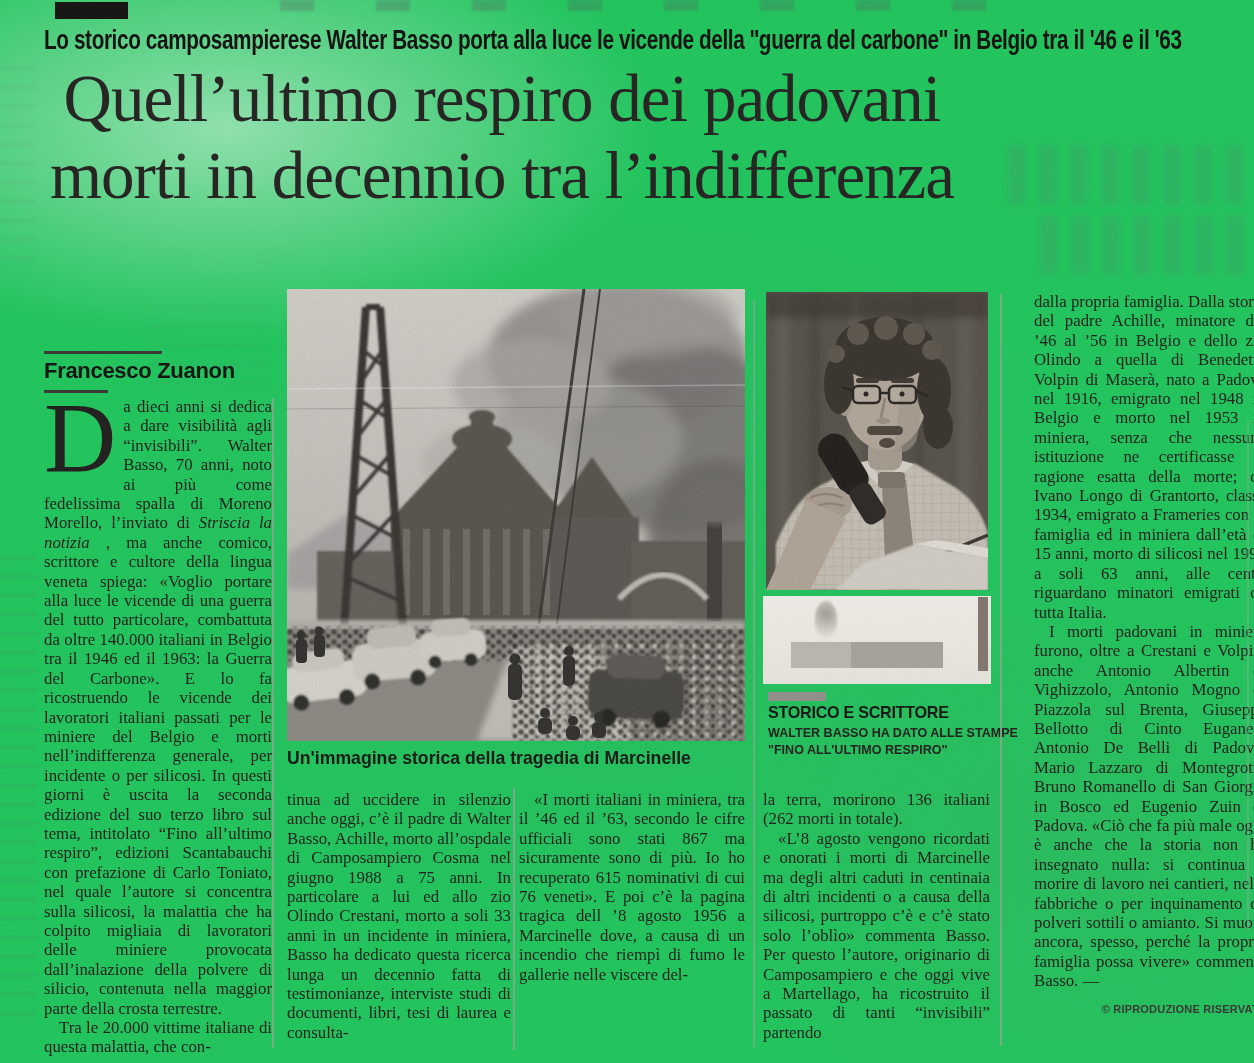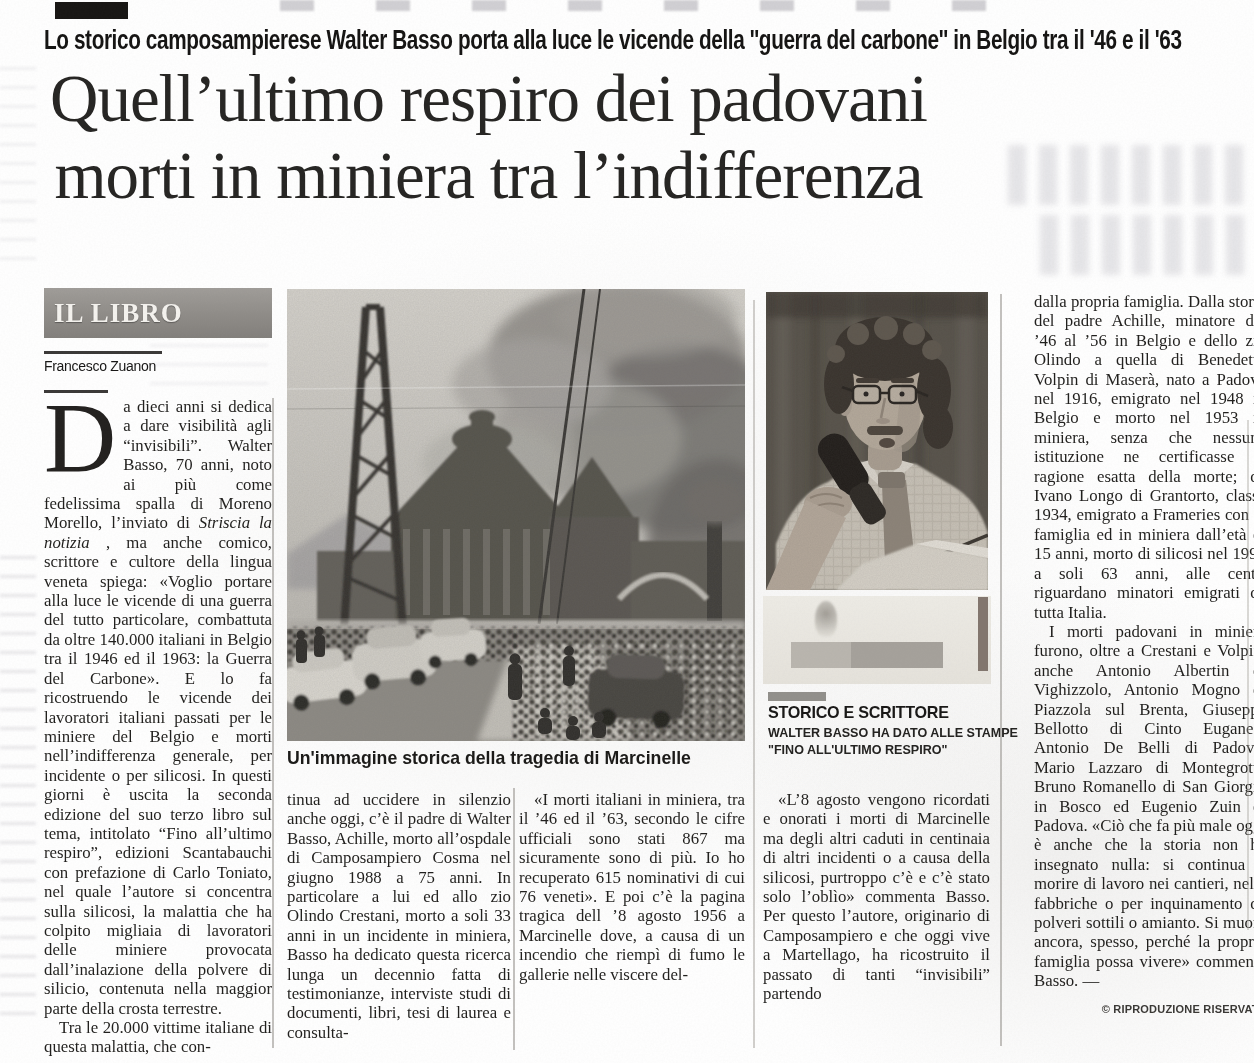--- a/index.html
+++ b/index.html
@@ -1,18 +1,18 @@
 <!DOCTYPE html>
 <html lang="it"><head>
 <meta charset="utf-8">
 <style>
   html,body{margin:0;padding:0;background:#6e6c68;}
   .page{
     position:relative; width:1254px; height:1063px; margin:0 auto;
-    background:#ffffff; overflow:hidden;
+    background:#22c55e; overflow:hidden;
     font-family:"Liberation Serif", serif; color:#1f1e1c;
   }
   .page::before{ 
     content:""; position:absolute; inset:0; pointer-events:none;
     background:
       radial-gradient(620px 300px at 18% 12%, rgba(255,255,255,.5), transparent 70%),
       radial-gradient(500px 400px at 85% 80%, rgba(120,115,105,.10), transparent 70%),
       radial-gradient(700px 500px at 50% 55%, rgba(110,105,95,.07), transparent 75%);
   }
   
@@ -29,21 +29,21 @@
     font-family:"Liberation Serif", serif; font-size:67px; line-height:77px; letter-spacing:-1px; color:#262523;}
   .headline span{display:block; white-space:nowrap;text-align:center;}
   
   .section-tag{position:absolute; left:44px; top:288px; width:228px; height:50px;
     background:linear-gradient(#a09d99 0%, #8f8c88 55%, #83807c 100%);
     display:flex; align-items:center; padding-left:10px; box-sizing:border-box;
     font-family:"Liberation Serif", serif; font-weight:bold; font-size:27px; letter-spacing:1px;
     color:#f5f3ef; text-shadow:0 1px 1px rgba(0,0,0,.35);}
   .rule-a{position:absolute; left:44px; top:351px; width:118px; height:3px; background:#3b3937;}
   .byline{position:absolute; left:44px; top:358px; font-family:"Liberation Sans", sans-serif;
-    font-weight:normal; font-size:14px; letter-spacing:-.3px; color:#171615;}
+    font-weight:bold; font-size:22px; letter-spacing:-.3px; color:#171615;}
   .rule-b{position:absolute; left:44px; top:390px; width:64px; height:3px; background:#3b3937;}
   
   .col{position:absolute; text-align:justify; font-size:16.8px; line-height:19.4px; color:#201f1d;}
   .col p{margin:0;}
   .col p.indent{text-indent:15px;}
   .col1{left:44px;  top:397px; width:228px;}
   .col2{left:287px; top:790px; width:224px;}
   .col3{left:519px; top:790px; width:226px;}
   .col4{left:763px; top:790px; width:227px;}
   .col5{left:1010px;top:292px; width:232px;margin-left:24px;}
@@ -90,26 +90,23 @@
   <div class="ghost stripes-h" style="left:1040px; top:215px; width:210px; height:60px;"></div>
   <div class="ghost stripes-v" style="left:0; top:60px; width:36px; height:200px; opacity:.6;"></div>
   <div class="ghost stripes-v" style="left:0; top:555px; width:36px; height:460px;"></div>
   <div class="ghost stripes-v" style="left:150px; top:300px; width:118px; height:85px; opacity:.5;"></div>
 
   <div class="kicker">
     <span class="kicker-inner">Lo storico camposampierese Walter Basso porta alla luce le vicende della ''guerra del carbone'' in Belgio tra il '46 e il '63</span>
   </div>
   <h1 class="headline">
     <span>Quell’ultimo respiro dei padovani</span>
-    <span>morti in miniera tra l’indifferenza</span>
+    <span>morti in decennio tra l’indifferenza</span>
   </h1>
 
-  <div class="section-tag">
-    <span>IL LIBRO</span>
-  </div>
   <div class="rule-a"></div>
   <div class="byline">Francesco Zuanon</div>
   <div class="rule-b"></div>
 
   <figure class="figure-main" style="margin:0">
     <svg viewBox="0 0 458 452" width="458" height="452" preserveAspectRatio="none">
       <defs>
         <linearGradient id="sky" x1="0" y1="0" x2="0" y2="1">
           <stop offset="0" stop-color="#d6d3cd"></stop>
             <stop offset=".5" stop-color="#c6c3bd"></stop>
@@ -342,20 +339,21 @@
 
   <div class="col col2">
     <p>tinua ad uccidere in silenzio anche oggi, c’è il padre di Walter Basso, Achille, morto all’ospdale di Camposampiero Cosma nel giugno 1988 a 75 anni. In particolare a lui ed allo zio Olindo Crestani, morto a soli 33 anni in un incidente in miniera, Basso ha dedicato questa ricerca lunga un decennio fatta di testimonianze, interviste studi di documenti, libri, tesi di laurea e consulta-</p>
   </div>
 
   <div class="col col3">
     <p class="indent">«I morti italiani in miniera, tra il ’46 ed il ’63, secondo le cifre ufficiali sono stati 867 ma sicuramente sono di più. Io ho recuperato 615 nominativi di cui 76 veneti». E poi c’è la pagina tragica dell ’8 agosto 1956 a Marcinelle dove, a causa di un incendio che riempì di fumo le gallerie nelle viscere del-</p>
   </div>
 
   <div class="col col4">
+    <p>la terra, morirono 136 italiani (262 morti in totale).</p>
     <p class="indent">«L’8 agosto vengono ricordati e onorati i morti di Marcinelle ma degli altri caduti in centinaia di altri incidenti o a causa della silicosi, purtroppo c’è e c’è stato solo l’oblìo» commenta Basso. Per questo l’autore, originario di Camposampiero e che oggi vive a Martellago, ha ricostruito il passato di tanti “invisibili” partendo</p>
   </div>
 
   <div class="col col5">
     <p>dalla propria famiglia. Dalla storia del padre Achille, minatore dal ’46 al ’56 in Belgio e dello zio Olindo a quella di Benedetto Volpin di Maserà, nato a Padova nel 1916, emigrato nel 1948 in Belgio e morto nel 1953 in miniera, senza che nessuna istituzione ne certificasse la ragione esatta della morte; da Ivano Longo di Grantorto, classe 1934, emigrato a Frameries con la famiglia ed in miniera dall’età di 15 anni, morto di silicosi nel 1997 a soli 63 anni, alle centi- riguardano minatori emigrati da tutta Italia.</p>
     <p class="indent">I morti padovani in miniera furono, oltre a Crestani e Volpin, anche Antonio Albertin di Vighizzolo, Antonio Mogno di Piazzola sul Brenta, Giuseppe Bellotto di Cinto Euganeo, Antonio De Belli di Padova, Mario Lazzaro di Montegrotto Bruno Romanello di San Giorgio in Bosco ed Eugenio Zuin di Padova. «Ciò che fa più male oggi è anche che la storia non ha insegnato nulla: si continua a morire di lavoro nei cantieri, nelle fabbriche o per inquinamento da polveri sottili o amianto. Si muore ancora, spesso, perché la propria famiglia possa vivere» commenta Basso. —</p>
     <div class="copyright">© RIPRODUZIONE RISERVATA</div>
   </div>
 
   <div class="vrule vr1"></div>

